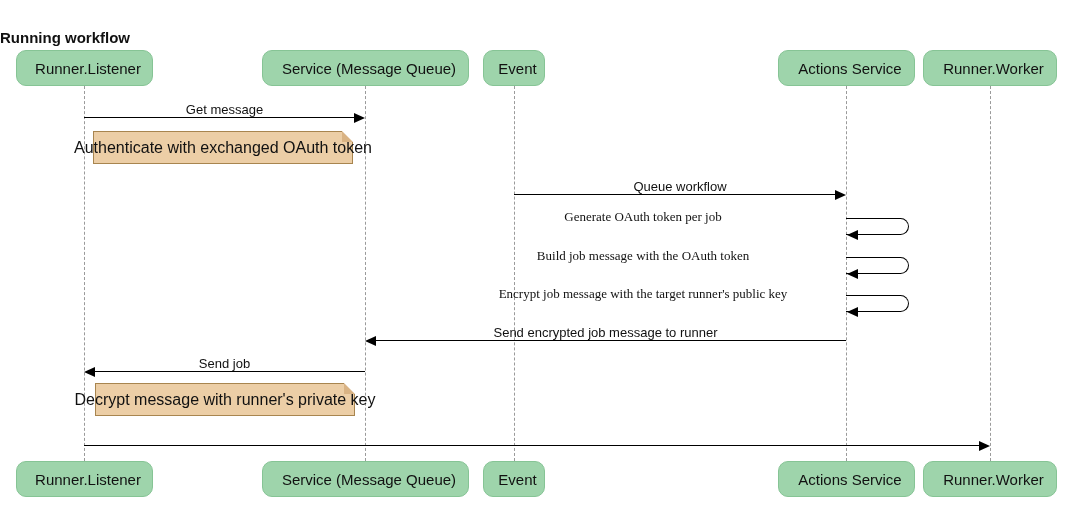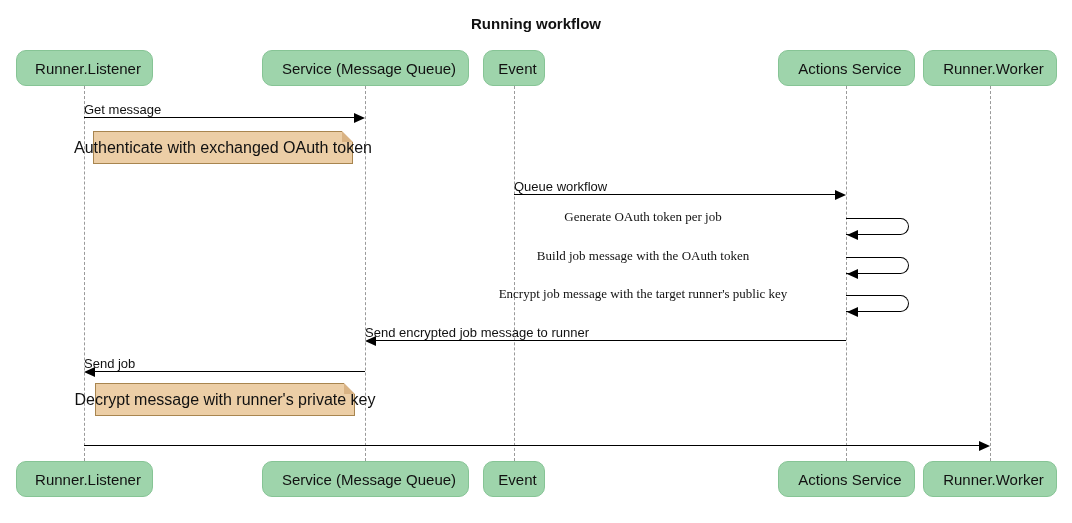--- a/index.html
+++ b/index.html
@@ -15,40 +15,40 @@
   html,body{margin:0;padding:0;background:#ffffff;}
   #stage{
     position:relative;
     width:1072px;height:523px;
     background:#ffffff;
     font-family:"Liberation Sans", sans-serif;
     color:var(--text);
     overflow:hidden;
   }
   .title{
-    position:absolute;left:0;top:15px;width:1072px;
-    text-align:center;font-size:15px;font-weight:bold;
+    position:absolute;left:0;top:29px;width:1072px;
+    text-align:left;font-size:15px;font-weight:bold;
   }
   .actor{
     position:absolute;height:36px;
     background:var(--actor-fill);
     border:1px solid var(--actor-border);
     border-radius:10px;
     box-sizing:border-box;
     display:flex;align-items:center;justify-content:center;
     font-size:15px;
     padding-left:7px;
   }
   .lifeline{
     position:absolute;top:86px;height:375px;width:0;
     border-left:1px dashed var(--lifeline);
   }
   .msg-label{
     position:absolute;height:14px;line-height:14px;
-    font-size:13px;white-space:nowrap;
+    font-size:13px;text-align:center;white-space:nowrap;
   }
   .msg-label.right-align{text-align:center;font-family:Liberation Serif, serif;}
   .msg-line{
     position:absolute;height:0;
     border-top:1px solid var(--arrow);
   }
   .head-right{
     position:absolute;width:0;height:0;
     border-top:5px solid transparent;
     border-bottom:5px solid transparent;

